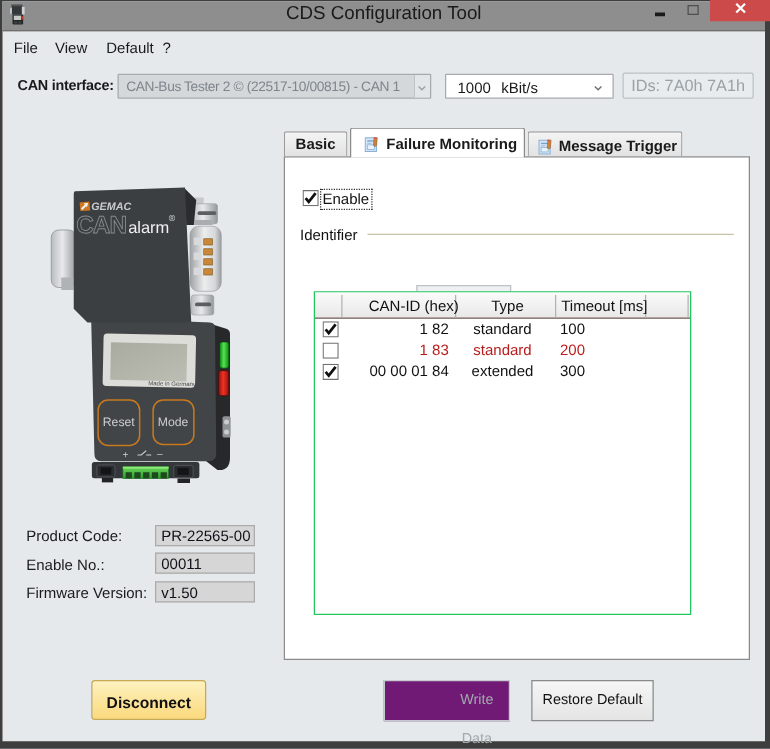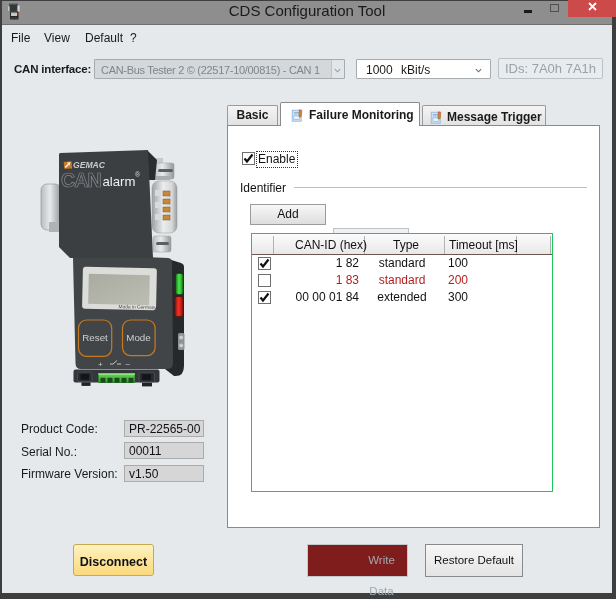--- a/index.html
+++ b/index.html
@@ -29,22 +29,22 @@
 #combo2 { left:354px; width:135px; background:#fff; color:#1a1a1a; }
 #combo2 .txt { position:absolute; left:8px; top:3px; font-size:12px; }
 .chev { position:absolute; right:3px; top:7px; width:7px; height:7px; }
 #idsbtn { position:absolute; left:496px; top:57px; width:105px; height:21px; background:#e9ecee; border:1px solid #bcc1c5; border-radius:2px; color:#9aa1a7; font-size:13px; text-align:center; line-height:19px; }
 
 
 .flabel { position:absolute; left:19px; font-size:12px; color:#1a1a1a; }
 .fbox { position:absolute; left:122px; width:80px; height:17px; background:#d6d6d6; border:1px solid #ababab; font-size:12px; color:#101018; padding:1px 0 0 4px; }
 
 
-#disconnect { position:absolute; left:71px; top:543px; width:81px; height:32px; background:linear-gradient(#fdf2c0,#fbd97c); border:1px solid #c9a94e; border-radius:3px; font-weight:bold; font-size:12.5px; color:#111; text-align:center; line-height:35px; }
-#writedata { position:absolute; left:305px; top:543px; width:101px; height:33px; background:#7f1d1d; border:1px solid #c3c9cd; color:#a2a9ae; font-size:11.5px; text-align:center; line-height:31px;padding-left:48px; }
+#disconnect { position:absolute; left:71px; top:543px; width:92px; height:32px; background:linear-gradient(#fdf2c0,#fbd97c); border:1px solid #c9a94e; border-radius:3px; font-weight:bold; font-size:12.5px; color:#111; text-align:center; line-height:35px; }
+#writedata { position:absolute; left:305px; top:543px; width:101px; height:33px; background:#701a75; border:1px solid #c3c9cd; color:#a2a9ae; font-size:11.5px; text-align:center; line-height:31px;padding-left:48px; }
 #restore { position:absolute; left:423px; top:543px; width:98px; height:33px; background:linear-gradient(#f6f6f6,#e4e4e4); border:1px solid #8a8a8a; color:#111; font-size:11.5px; text-align:center; line-height:31px; }
 
 
 #tabpanel { position:absolute; left:225px; top:124px; width:373px; height:403px; background:#fff; border:1px solid #8a8a8a; }
 .tab { position:absolute; font-size:12px; font-weight:bold; color:#1a1a1a; background:linear-gradient(#f4f4f4,#e2e2e2); border:1px solid #9a9a9a; border-bottom:none; border-radius:2px 2px 0 0; }
 #tab1 { left:225px; top:104px; width:51px; height:20px; text-align:center; line-height:19px; }
 #tab2 { left:278px; top:101px; width:140px; height:24px; background:#fff; border-color:#8a8a8a; z-index:5; }
 #tab3 { left:420px; top:104px; width:124px; height:20px; }
 .tabico { position:absolute; width:13px; height:14px; }
 #tab2 .tabico { left:10px; top:6px; width:13px; height:13px; }
@@ -118,21 +118,21 @@
         <span class="txt" style="left:9px">1000</span>
         <span class="txt" style="left:44px">kBit/s</span>
       <svg class="chev" style="right:8px" viewBox="0 0 8 8">
           <path d="M1 2.5 L4 5.5 L7 2.5" stroke="#6a7075" stroke-width="1.3" fill="none"></path>
         </svg>
     </div>
     <div id="idsbtn">IDs: 7A0h 7A1h</div>
   </div>
 
   <div class="flabel" style="top:421px">Product Code:</div>
-  <div class="flabel" style="top:444px">Serial No.:</div>
+  <div class="flabel" style="top:444px">Enable No.:</div>
   <div class="flabel" style="top:466px">Firmware Version:</div>
   <div class="fbox" style="top:419px">PR-22565-00</div>
   <div class="fbox" style="top:441px">00011</div>
   <div class="fbox" style="top:464px">v1.50</div>
 
   <div id="tabpanel"></div>
   <div id="tab1" class="tab">Basic</div>
   <div id="tab2" class="tab">
     <svg class="tabico" viewBox="0 0 16 16">
         <rect x="1.5" y="1.5" width="11" height="13.5" fill="#d3e5f6" stroke="#8cb2d6" stroke-width="1"></rect>
@@ -156,21 +156,20 @@
     <span class="tl">Message Trigger</span>
   </div>
 
   <svg id="cb-enable" viewBox="0 0 13 13">
       <rect x="0.5" y="0.5" width="12" height="12" fill="#fff" stroke="#707070"></rect>
       <path d="M2.5 6.5 L5 9.5 L10.5 2.5" stroke="#111" stroke-width="2.2" fill="none"></path>
     </svg>
   <div id="enable-lbl">Enable</div>
   <div id="identifier">Identifier</div>
   <div id="idline"></div>
-  <div id="addbtn">Add</div>
   <div id="delbtn">Delete</div>
 
   <div id="tbl">
     <div id="thead">
       <div class="hsep" style="left:21px"></div>
       <div class="hsep" style="left:112px"></div>
       <div class="hsep" style="left:192px"></div>
       <div class="hsep" style="left:264px"></div>
       <div class="hsep" style="left:298px"></div>
       <span style="position:absolute;left:43px;top:4px">CAN-ID (hex)</span>

